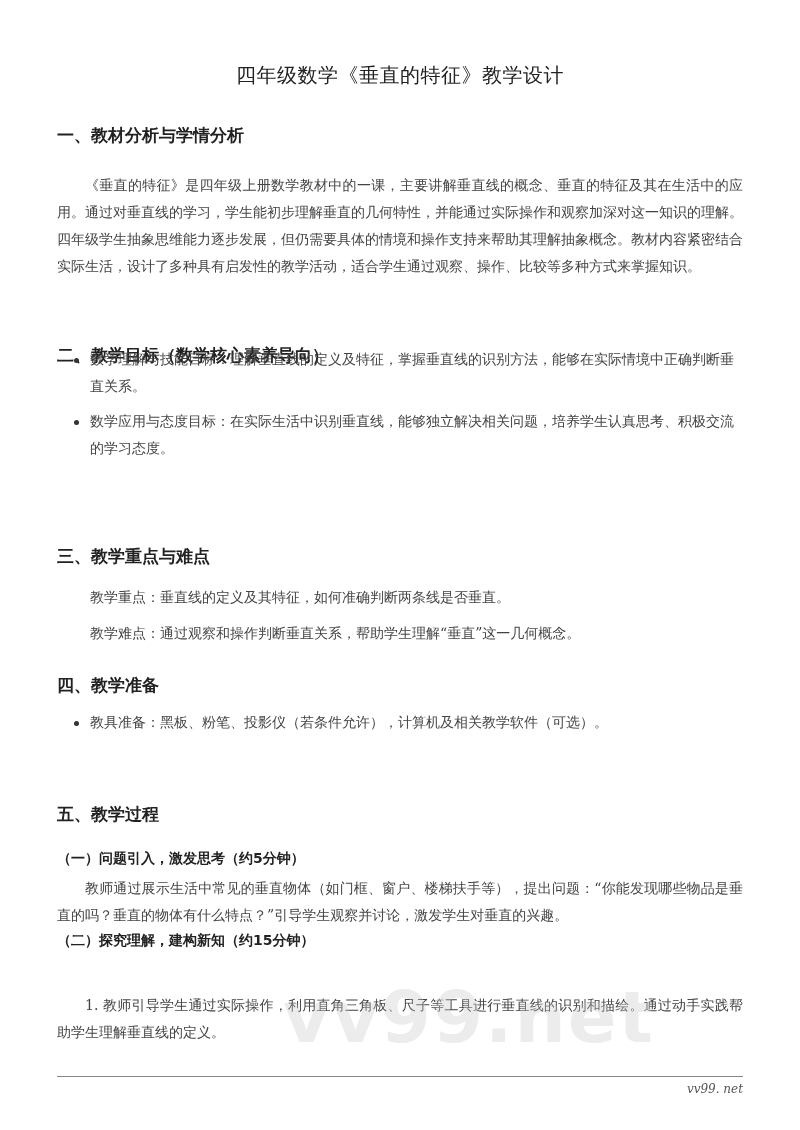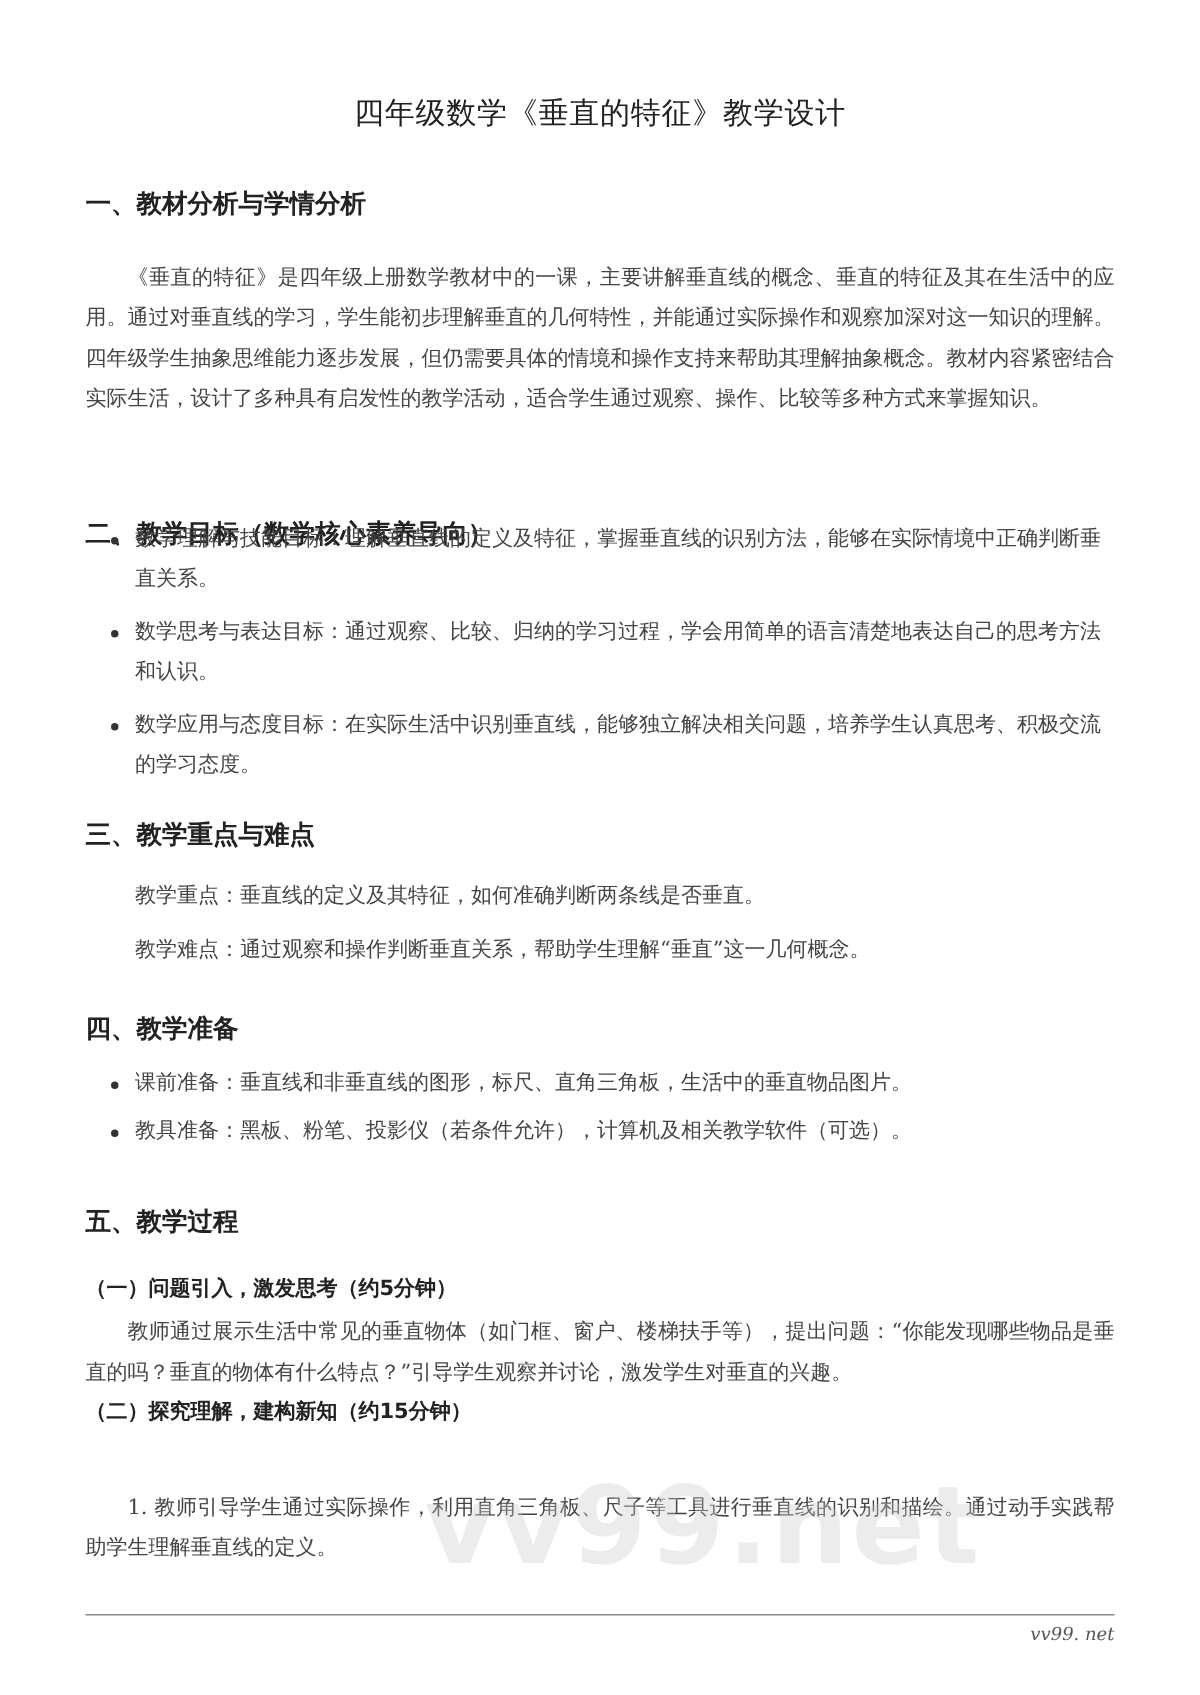--- a/index.html
+++ b/index.html
@@ -60,40 +60,32 @@
 
   <div class="h1" style="top:124px;">一、教材分析与学情分析</div>
   <div class="para" style="top:172px;">《垂直的特征》是四年级上册数学教材中的一课，主要讲解垂直线的概念、垂直的特征及其在生活中的应用。通过对垂直线的学习，学生能初步理解垂直的几何特性，并能通过实际操作和观察加深对这一知识的理解。四年级学生抽象思维能力逐步发展，但仍需要具体的情境和操作支持来帮助其理解抽象概念。教材内容紧密结合实际生活，设计了多种具有启发性的教学活动，适合学生通过观察、操作、比较等多种方式来掌握知识。</div>
 
   <div class="h1" style="top:312px;margin-top:32px;">二、教学目标（数学核心素养导向）</div>
   <ul class="bullets" style="top:346px;">
     <li style="margin-bottom:8px;">
       <span class="dot"></span>
       <span>数学理解与技能目标：理解垂直线的定义及特征，掌握垂直线的识别方法，能够在实际情境中正确判断垂直关系。</span>
     </li>
-    <li style="margin-bottom:8px;">
-      <span class="dot"></span>
-      <span>数学思考与表达目标：通过观察、比较、归纳的学习过程，学会用简单的语言清楚地表达自己的思考方法和认识。</span>
-    </li>
     <li>
       <span class="dot"></span>
       <span>数学应用与态度目标：在实际生活中识别垂直线，能够独立解决相关问题，培养学生认真思考、积极交流的学习态度。</span>
     </li>
   </ul>
 
   <div class="h1" style="top:545px;">三、教学重点与难点</div>
   <div class="line-para" style="top:584px;">教学重点：垂直线的定义及其特征，如何准确判断两条线是否垂直。</div>
   <div class="line-para" style="top:620px;">教学难点：通过观察和操作判断垂直关系，帮助学生理解“垂直”这一几何概念。</div>
 
   <div class="h1" style="top:674px;">四、教学准备</div>
   <ul class="bullets" style="top:709px;">
-    <li style="margin-bottom:5px;">
-      <span class="dot"></span>
-      <span>课前准备：垂直线和非垂直线的图形，标尺、直角三角板，生活中的垂直物品图片。</span>
-    </li>
     <li>
       <span class="dot"></span>
       <span>教具准备：黑板、粉笔、投影仪（若条件允许），计算机及相关教学软件（可选）。</span>
     </li>
   </ul>
 
   <div class="h1" style="top:803px;">五、教学过程</div>
   <div class="h2" style="top:850px;">（一）问题引入，激发思考（约5分钟）</div>
   <div class="para" style="top:875px;">教师通过展示生活中常见的垂直物体（如门框、窗户、楼梯扶手等），提出问题：“你能发现哪些物品是垂直的吗？垂直的物体有什么特点？”引导学生观察并讨论，激发学生对垂直的兴趣。</div>
 

